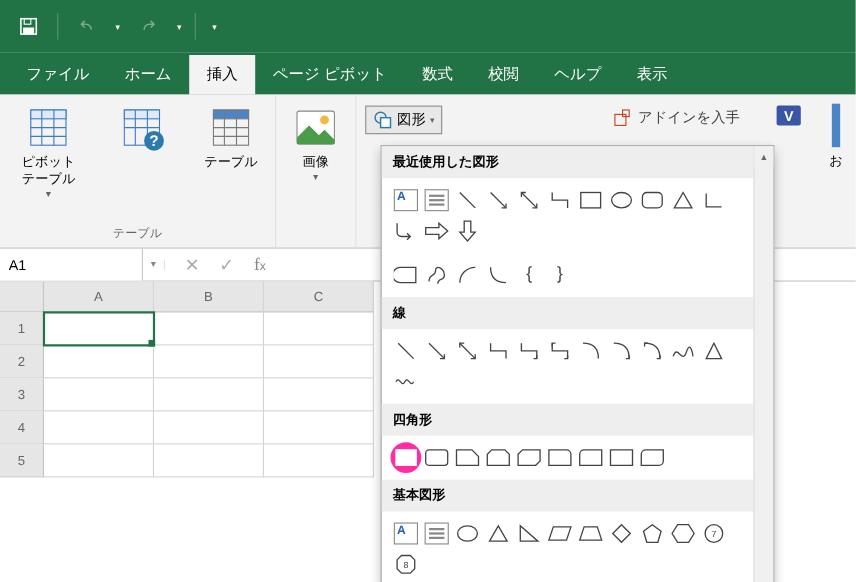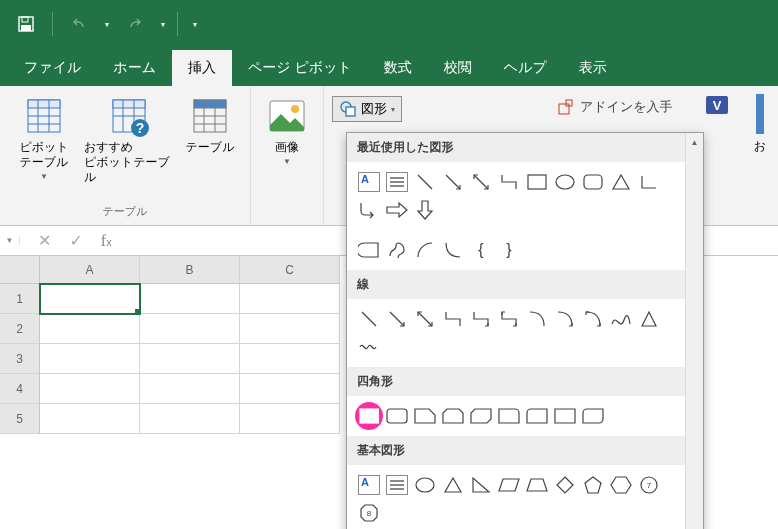--- a/index.html
+++ b/index.html
@@ -14,21 +14,21 @@
   .tabs { background:#217346;height:38px;display:flex;align-items:flex-end;padding-left:8px;}
   .tab { color:#fff;padding:9px 16px;font-size:14px;cursor:pointer;text-align:right;}
   .tab.active { background:#f3f3f3;color:#000000;}
   
   .ribbon { background:#f3f3f3;height:140px;display:flex;border-bottom:1px solid #c6c6c6;position:relative;}
   .group { display:flex;flex-direction:column;padding:6px 8px 0;border-right:1px solid #e0e0e0;}
   .group-body{flex:1;display:flex;align-items:flex-start;gap:4px;}
   .group-label{text-align:center;font-size:11px;color:#666;padding:4px 0 6px;}
   .big-btn{display:flex;flex-direction:column;align-items:center;width:72px;padding:4px 0;cursor:pointer;}
   .big-btn .ico{height:40px;display:flex;align-items:center;justify-content:center;}
-  .big-btn .lbl{font-size:12px;text-align:left;line-height:1.25;margin-top:4px;}
+  .big-btn .lbl{font-size:12px;text-align:right;line-height:1.25;margin-top:4px;}
   .big-btn .caret{font-size:8px;color:#666;margin-top:2px;}
 
   .shapes-btn{display:flex;align-items:center;gap:4px;border:1px solid #8e8e8e;background:#e8e8e8;height:26px;padding:0 6px;font-size:13px;margin-top:4px;cursor:pointer;}
   .addins{display:flex;align-items:center;gap:4px;font-size:13px;color:#444;margin-top:4px;}
 
   
   .fbar{height:30px;display:flex;align-items:center;border-bottom:1px solid #c6c6c6;background:#fff;}
   .namebox{width:130px;height:100%;border:none;border-right:1px solid #c6c6c6;padding:0 8px;font-size:13px;background:#fff;}
   .fb-caret{width:20px;text-align:center;color:#888;font-size:8px;border-right:1px solid #e0e0e0;}
   .fb-tools{display:flex;align-items:center;gap:18px;padding:0 18px;color:#aaa;}
@@ -47,21 +47,21 @@
   .cell.sel{outline:2px solid #217346;outline-offset:-1px;}
   .fill-handle{position:relative;}
   .fill-handle::after{content:"";position:absolute;right:-2px;bottom:-2px;width:6px;height:6px;background:#217346;}
 
   
   .panel{position:absolute;left:346px;top:132px;width:358px;background:#fff;border:1px solid #9c9c9c;box-shadow:0 4px 10px rgba(0,0,0,.3);z-index:10;}
   .panel-scroll{position:absolute;top:0;right:0;width:18px;bottom:0;background:#f0f0f0;border-left:1px solid #dcdcdc;}
   .sb-btn{height:18px;background:#f0f0f0;display:flex;align-items:center;justify-content:center;font-size:8px;color:#666;}
   .sb-track{position:absolute;top:18px;bottom:18px;left:0;right:0;}
   .panel-inner{padding:0 18px 0 0;}
-  .cat{background:#eee;font-size:12px;font-weight:bold;color:#404040;padding:6px 10px;}
+  .cat{background:#eee;font-size:12px;font-weight:bold;color:#000000;padding:6px 10px;}
   .shapes-row{display:flex;flex-wrap:wrap;padding:6px 8px;gap:0;}
   .sh{width:28px;height:28px;display:flex;align-items:center;justify-content:center;cursor:pointer;}
   .sh svg{stroke:#444;stroke-width:1.2;fill:none;}
   .sh.hl{background:#ff2da3;border:4px solid #ff2da3;border-radius:20px;}
   .sh.textbox{border:1px solid #888;width:22px;height:20px;margin:4px 3px;position:relative;}
   .sh.textbox::before{content:"A";position:absolute;left:2px;top:0;font-size:11px;color:#2462c1;font-weight:bold;}
   .sh.textbox.lines::before{content:"";}
   .sh.textbox.lines::after{content:"";position:absolute;left:3px;right:3px;top:4px;height:2px;background:#888;box-shadow:0 4px 0 #888,0 8px 0 #888;}
   .sh.txt{font-size:16px;color:#444;}
 </style>
@@ -129,22 +129,20 @@
               <rect x="1" y="1" width="32" height="8" fill="#e0e9f5" stroke="#3a7bc8"></rect>
               <line x1="11" y1="1" x2="11" y2="33" stroke="#3a7bc8"></line>
               <line x1="22" y1="1" x2="22" y2="33" stroke="#3a7bc8"></line>
               <line x1="1" y1="17" x2="33" y2="17" stroke="#3a7bc8"></line>
             </svg>
           <svg style="position:absolute;right:-4px;bottom:-2px" width="20" height="20">
               <circle cx="10" cy="10" r="9" fill="#2a7ab0"></circle>
               <text x="10" y="15" text-anchor="middle" fill="#fff" font-size="14" font-weight="bold">?</text>
             </svg>
         </div>
-        <div class="lbl" style="white-space:pre-line">おすすめ
-ピボットテーブル</div>
       </div>
       <div class="big-btn" style="width:64px">
         <div class="ico">
             <svg width="34" height="34" viewBox="0 0 34 34">
               <rect x="1" y="1" width="32" height="32" fill="none" stroke="#7a7a7a"></rect>
               <rect x="1" y="1" width="32" height="8" fill="#4a86c5" stroke="#7a7a7a"></rect>
               <line x1="11" y1="1" x2="11" y2="33" stroke="#7a7a7a"></line>
               <line x1="22" y1="1" x2="22" y2="33" stroke="#7a7a7a"></line>
               <line x1="1" y1="17" x2="33" y2="17" stroke="#7a7a7a"></line>
               <line x1="1" y1="25" x2="33" y2="25" stroke="#7a7a7a"></line>
@@ -204,20 +202,21 @@
   </div>
   <div style="position:absolute;right:4px;top:8px;width:28px;display:flex;flex-direction:column;align-items:center">
     <svg width="8" height="40">
         <rect x="0" y="0" width="8" height="40" fill="#4a86c5"></rect>
       </svg>
     <span style="font-size:12px;margin-top:4px">お</span>
   </div>
 </div>
 
 <div class="fbar">
+  <input class="namebox" value="A1" style="">
   <div class="fb-caret">▼</div>
   <div class="fb-tools">
     <span>✕</span>
     <span>✓</span>
     <span class="fb-fx">f<span style="font-size:11px">x</span></span>
   </div>
 </div>
 
 <div class="sheet">
   <div class="rowhdrs">

